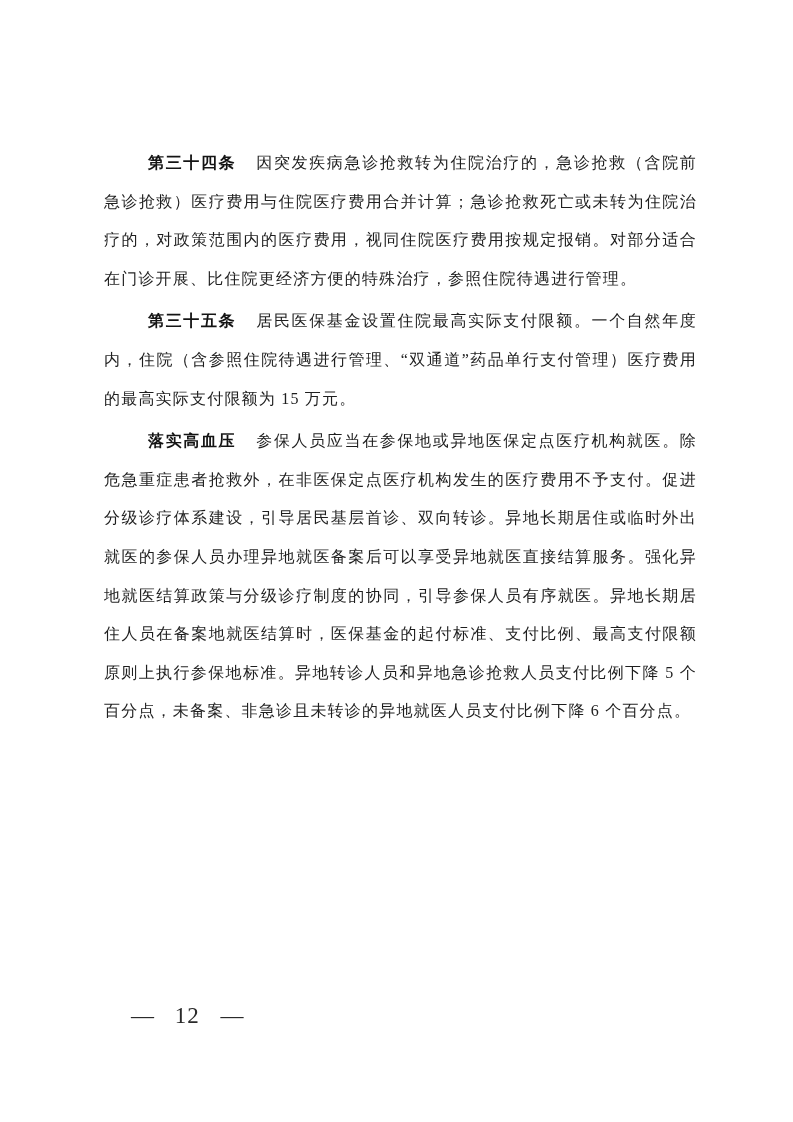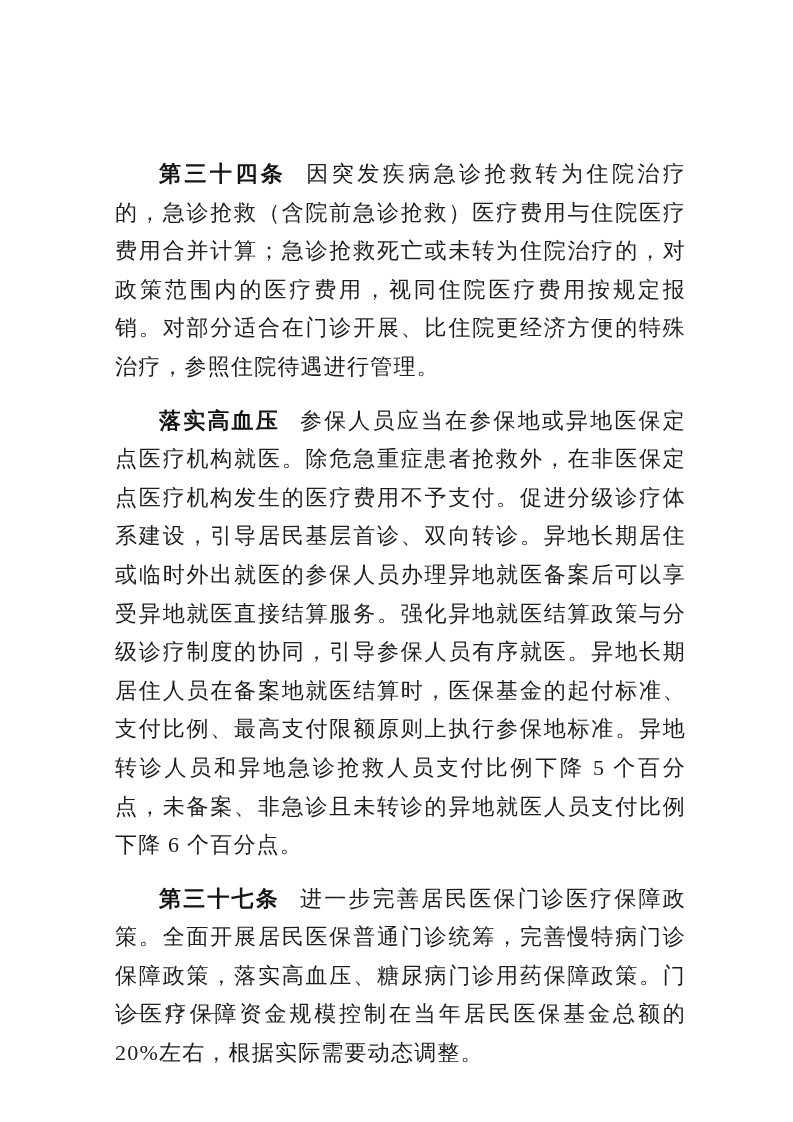--- a/index.html
+++ b/index.html
@@ -16,64 +16,64 @@
     font-family: "Liberation Serif", "DejaVu Serif", serif;
     color: #1e1e1e;
   }
   .content {
     position: absolute;
     top: 140px;
     left: 100px;
     width: 601px;
   }
   .article {
-    margin: 15px;
-    font-size: 22px;
+    margin: 4px;
+    font-size: 16px;
     line-height: 38.6px;
     text-align: justify;
     text-indent: 44px;
     letter-spacing: 1.2px;
     color: #1e1e1e;
   }
   .article-heading {
     font-weight: bold;
     margin-right: 20px;
     color: #141414;
   }
   .footer {
     position: absolute;
     left: 124px;
     top: 1003px;
-    font-size: 16px;
+    font-size: 23px;
     letter-spacing: 1px;
     color: #2a2a2a;
     font-family: "Liberation Serif", "DejaVu Serif", serif;
   }
   .footer span { margin: 0 7px; }
   .footer .dash { letter-spacing: 0; }
 </style>
 </head>
 <body>
 
 <div class="page">
 
   <div class="content">
 
     <p class="article">
       <span class="article-heading">第三十四条</span><span class="article-body">因突发疾病急诊抢救转为住院治疗的，急诊抢救（含院前急诊抢救）医疗费用与住院医疗费用合并计算；急诊抢救死亡或未转为住院治疗的，对政策范围内的医疗费用，视同住院医疗费用按规定报销。对部分适合在门诊开展、比住院更经济方便的特殊治疗，参照住院待遇进行管理。</span>
     </p>
 
+    <p class="article">
+      <span class="article-heading">第三十五条</span><span class="article-body">居民医保基金设置住院最高实际支付限额。一个自然年度内，住院（含参照住院待遇进行管理、“双通道”药品单行支付管理）医疗费用的最高实际支付限额为 15 万元。</span>
+    </p>
 
     <p class="article">
       <span class="article-heading">落实高血压</span><span class="article-body">参保人员应当在参保地或异地医保定点医疗机构就医。除危急重症患者抢救外，在非医保定点医疗机构发生的医疗费用不予支付。促进分级诊疗体系建设，引导居民基层首诊、双向转诊。异地长期居住或临时外出就医的参保人员办理异地就医备案后可以享受异地就医直接结算服务。强化异地就医结算政策与分级诊疗制度的协同，引导参保人员有序就医。异地长期居住人员在备案地就医结算时，医保基金的起付标准、支付比例、最高支付限额原则上执行参保地标准。异地转诊人员和异地急诊抢救人员支付比例下降 5 个百分点，未备案、非急诊且未转诊的异地就医人员支付比例下降 6 个百分点。</span>
     </p>
 
-    <p class="article">
-      <span class="article-heading">第三十七条</span><span class="article-body">进一步完善居民医保门诊医疗保障政策。全面开展居民医保普通门诊统筹，完善慢特病门诊保障政策，落实高血压、糖尿病门诊用药保障政策。门诊医疗保障资金规模控制在当年居民医保基金总额的 20%左右，根据实际需要动态调整。</span>
-    </p>
 
   </div>
 
   <div class="footer">
     <span class="dash">—</span>
     <span>12</span>
     <span class="dash">—</span>
   </div>
 
 </div>

